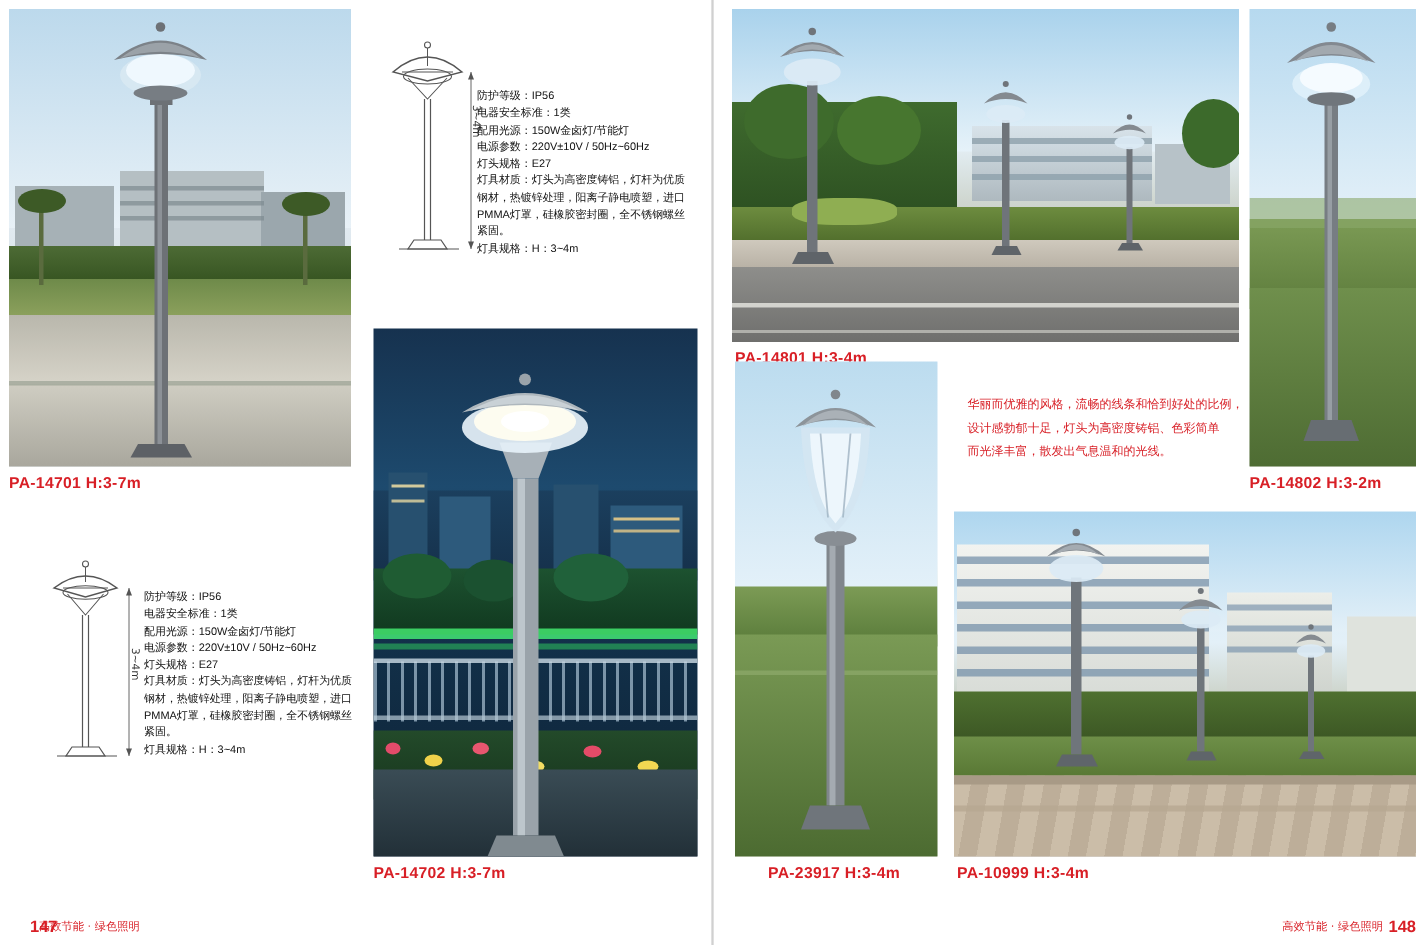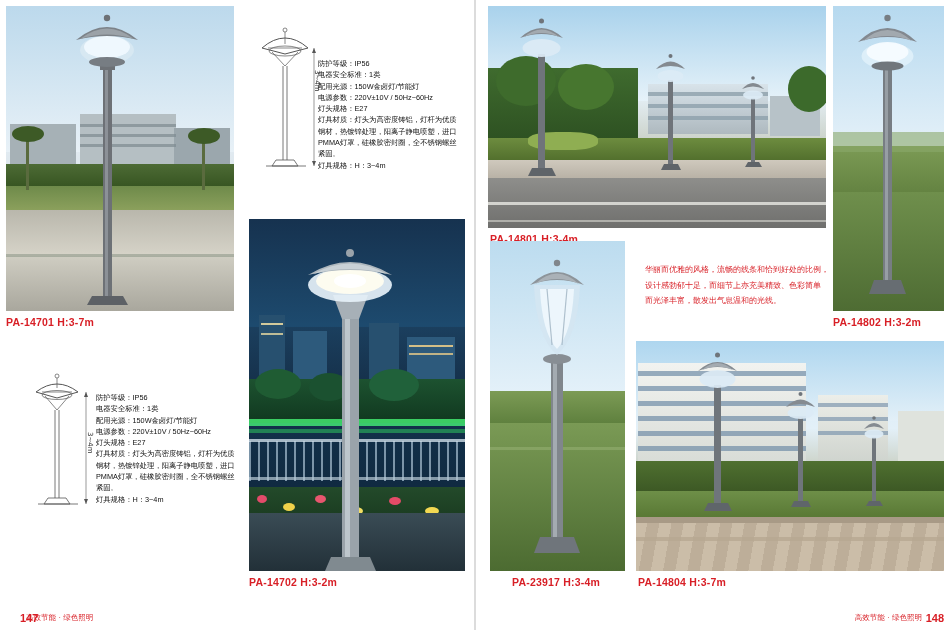--- a/index.html
+++ b/index.html
@@ -274,21 +274,21 @@
 
       <ellipse cx="101" cy="66" rx="42" ry="17" fill="#e6f1f8" opacity=".92"></ellipse>
       <ellipse cx="101" cy="62" rx="34" ry="13" fill="#fffdf0" opacity=".95"></ellipse>
       <ellipse cx="101" cy="62" rx="16" ry="7" fill="#ffffff"></ellipse>
 
       <path d="M59 56 Q101 30 143 56 Q101 46 59 56 Z" fill="#aeb7bd"></path>
       <path d="M64 55 Q101 34 138 55 Q101 45 64 55 Z" fill="#c9d1d6"></path>
       <circle cx="101" cy="34" r="4" fill="#9aa3aa"></circle>
     </svg>
   </div>
-  <div class="caption" style="left:249px; top:576px;">PA-14702 H:3-2m</div>
+  <div class="caption" style="left:249px; top:576px;">PA-14702 H:3-7m</div>
 
   <div class="photo" id="ph3">
     <div style="position:absolute;left:0;top:0;width:338px;height:95px;background:linear-gradient(#a9d2ec,#e6f2f9);"></div>
 
     <div style="position:absolute;left:160px;top:78px;width:120px;height:50px;background:linear-gradient(#d8e3ea,#aeb9bf);"></div>
     <div style="position:absolute;left:160px;top:86px;width:120px;height:4px;background:#8da0ab;opacity:.8;"></div>
     <div style="position:absolute;left:160px;top:98px;width:120px;height:4px;background:#8da0ab;opacity:.8;"></div>
     <div style="position:absolute;left:160px;top:110px;width:120px;height:4px;background:#8da0ab;opacity:.8;"></div>
     <div style="position:absolute;left:282px;top:90px;width:50px;height:40px;background:#b7c2c8;"></div>
 
@@ -344,21 +344,21 @@
       <ellipse cx="54.5" cy="46" rx="21" ry="10" fill="#f6fbff" opacity=".95"></ellipse>
       <path d="M25 36 Q54.5 8 84 36 Q54.5 26 25 36 Z" fill="#838990"></path>
       <path d="M30 35 Q54.5 13 79 35 Q54.5 25 30 35 Z" fill="#a2a9af"></path>
       <circle cx="54.5" cy="12" r="3.2" fill="#777d83"></circle>
       <ellipse cx="54.5" cy="60" rx="16" ry="4.5" fill="#70767c"></ellipse>
     </svg>
   </div>
   <div class="caption" style="left:833px; top:316px;">PA-14802 H:3-2m</div>
 
   <div class="blurb" style="left:645px; top:262px; width:190px;">华丽而优雅的风格，流畅的线条和恰到好处的比例，
-设计感勃郁十足，而细节上亦充美精致、色彩简单
+设计感勃郁十足，灯头为高密度铸铝、色彩简单
 而光泽丰富，散发出气息温和的光线。</div>
 
   <div class="photo" id="ph5">
     <div style="position:absolute;left:0;top:0;width:135px;height:170px;background:linear-gradient(#bcdcef,#e8f3fa);"></div>
     <div style="position:absolute;left:0;top:150px;width:135px;height:40px;background:linear-gradient(#7c9b55,#587a39);"></div>
     <div style="position:absolute;left:0;top:182px;width:135px;height:148px;background:linear-gradient(#7a9a55,#4c6b31);"></div>
     <div style="position:absolute;left:0;top:206px;width:135px;height:3px;background:#9ab377;opacity:.5;"></div>
 
     <svg width="135" height="330" style="position:absolute;left:0;top:0;">
       <rect x="61" y="118" width="12" height="178" fill="#80868c"></rect>
@@ -420,20 +420,20 @@
       <path d="M150 66 Q164.5 51 179 66 Q164.5 60 150 66 Z" fill="#858b91"></path>
       <circle cx="164.5" cy="53" r="2" fill="#6f757b"></circle>
 
       <rect x="236" y="96" width="4" height="64" fill="#6f757b"></rect>
       <path d="M233 160 L244 160 L247 165 L230 165 Z" fill="#5f656a"></path>
       <ellipse cx="238" cy="93" rx="9.5" ry="4.5" fill="#dcebf5" opacity=".93"></ellipse>
       <path d="M228 88 Q238 76 248 88 Q238 83 228 88 Z" fill="#858b91"></path>
       <circle cx="238" cy="77" r="1.8" fill="#6f757b"></circle>
     </svg>
   </div>
-  <div class="caption" style="left:638px; top:576px;">PA-14804 H:3-7m</div>
+  <div class="caption" style="left:638px; top:576px;">PA-10999 H:3-4m</div>
 
   <div class="footer-num" style="left:20px;">147</div>
   <div class="footer-txt" style="left:26px;">高效节能 · 绿色照明</div>
   <div class="footer-num" style="right:6px;">148</div>
   <div class="footer-txt" style="right:28px;">高效节能 · 绿色照明</div>
 
 </div>
 
 </body></html>

